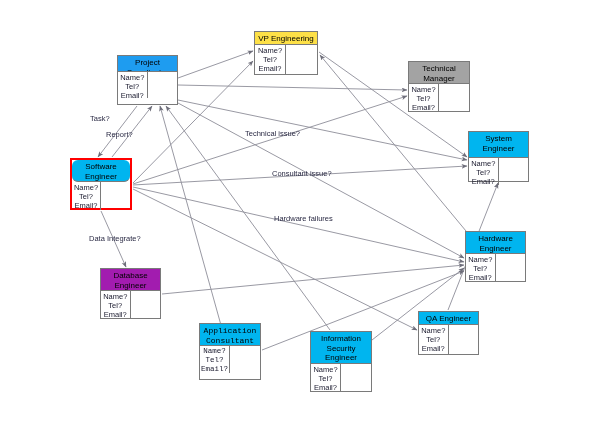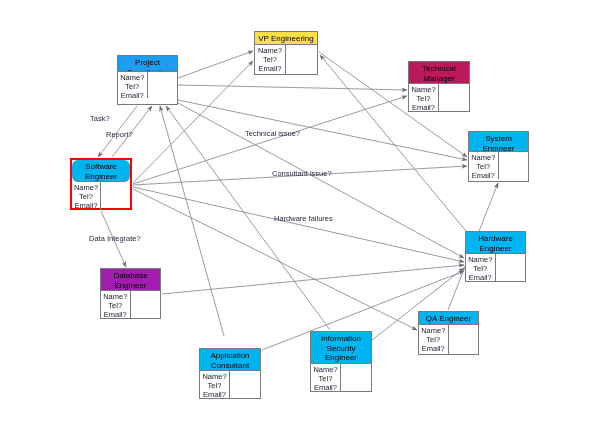--- a/index.html
+++ b/index.html
@@ -125,31 +125,31 @@
       <div class="node" style="left: 254px; top: 31px; width: 64px; height: 44px;">
         <div class="node-header" style="background: #fde047; height: 13px;">VP Engineering</div>
         <div class="node-body" style="height: 29px;">
           <div class="node-cell-left">Name?
 Tel?
 Email?</div>
           <div class="node-cell-right"></div>
         </div>
       </div>
       <div class="node" style="left: 408px; top: 61px; width: 62px; height: 51px;">
-        <div class="node-header" style="background: #be185d; height: 22px;">Technical
+        <div class="node-header" style="background: #a3a3a3; height: 22px;">Technical
 Manager</div>
         <div class="node-body" style="height: 27px;">
           <div class="node-cell-left">Name?
 Tel?
 Email?</div>
           <div class="node-cell-right"></div>
         </div>
       </div>
       <div class="node" style="left: 468px; top: 131px; width: 61px; height: 51px;">
-        <div class="node-header" style="background: rgb(0, 181, 239); height: 20px;">System
+        <div class="node-header" style="background: rgb(0, 181, 239); height: 26px;">System
 Engineer</div>
         <div class="node-body" style="height: 27px;">
           <div class="node-cell-left">Name?
 Tel?
 Email?</div>
           <div class="node-cell-right"></div>
         </div>
       </div>
       <div class="node selected" style="left: 70px; top: 158px; width: 62px; height: 52px;">
         <div class="node-header" style="background: rgb(0, 181, 239); height: 22px; border-radius: 6px;">Software
@@ -183,21 +183,21 @@
       </div>
       <div class="node" style="left: 418px; top: 311px; width: 61px; height: 44px;">
         <div class="node-header" style="background: rgb(0, 181, 239); height: 13px;">QA Engineer</div>
         <div class="node-body" style="height: 29px;">
           <div class="node-cell-left">Name?
 Tel?
 Email?</div>
           <div class="node-cell-right"></div>
         </div>
       </div>
-      <div class="node" style="left: 199px; top: 348px; width: 62px; height: 51px;">
+      <div class="node" style="left: 199px; top: 323px; width: 62px; height: 57px; font-family: Liberation Mono, monospace;">
         <div class="node-header" style="background: rgb(0, 181, 239); height: 22px;">Application
 Consultant</div>
         <div class="node-body" style="height: 27px;">
           <div class="node-cell-left">Name?
 Tel?
 Email?</div>
           <div class="node-cell-right"></div>
         </div>
       </div>
       <div class="node" style="left: 310px; top: 331px; width: 62px; height: 61px;">

